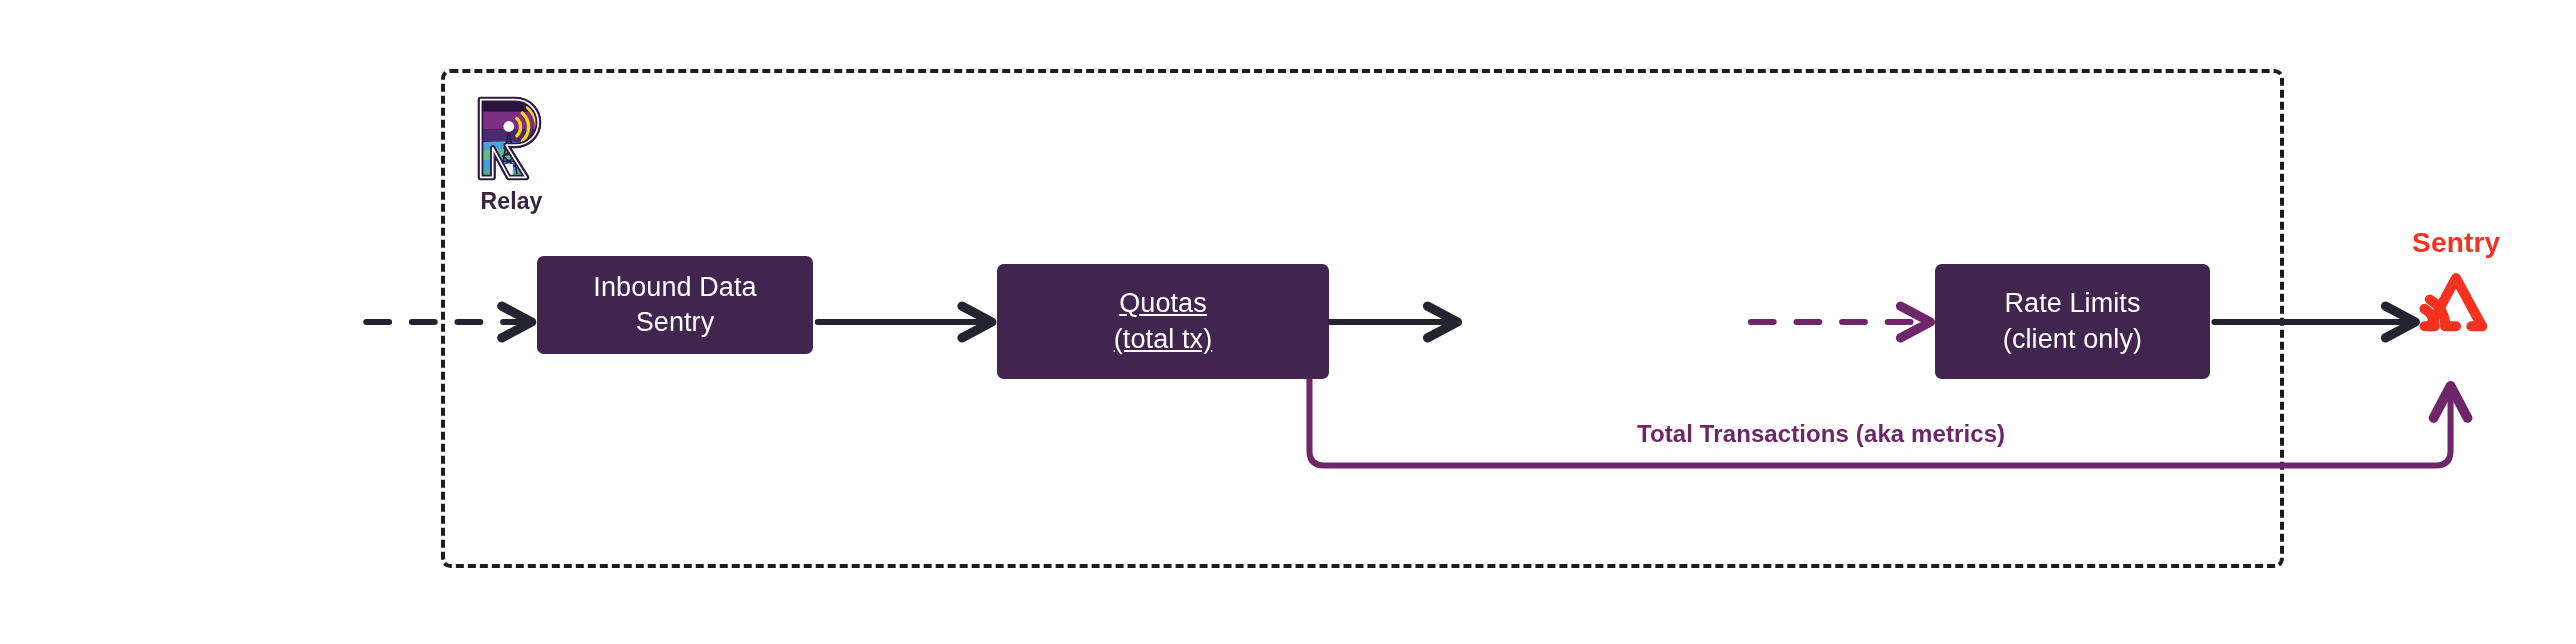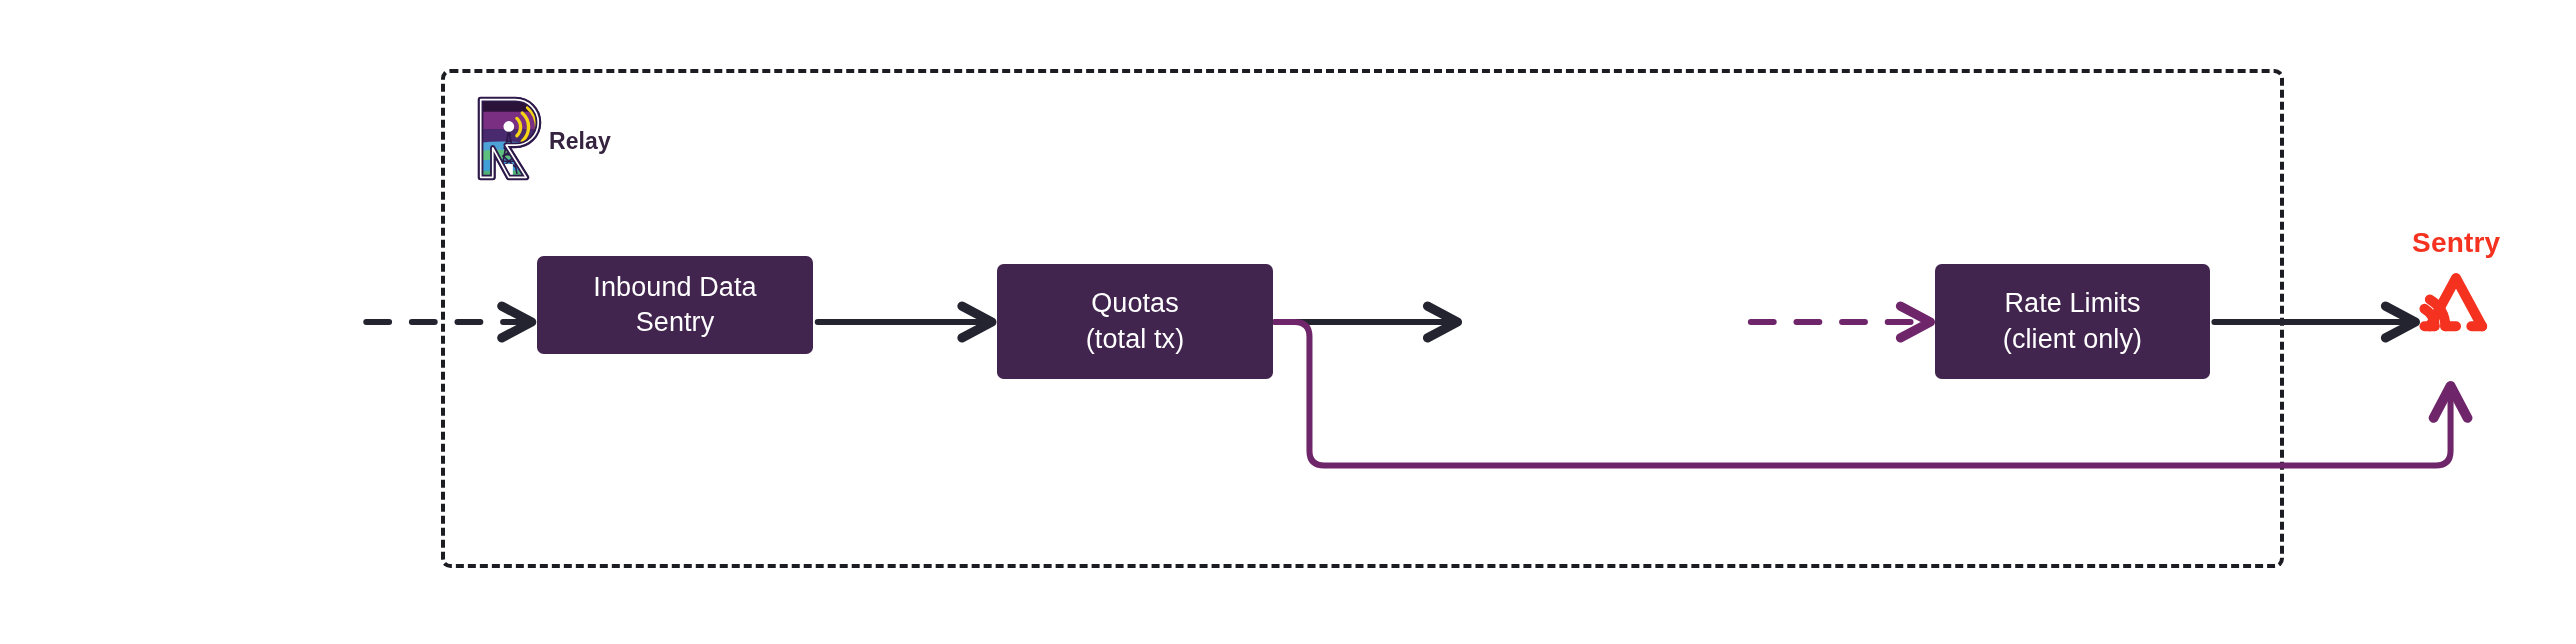--- a/index.html
+++ b/index.html
@@ -42,21 +42,21 @@
   .node .ln { display: block; white-space: nowrap; }
   .boundary {
     position: absolute;
     border: 4px dashed #1c1c23;
     border-radius: 9.4px;
     box-sizing: border-box;
   }
   .relay-group {
     position: absolute;
     display: flex;
-    flex-direction: row;
+    flex-direction: column;
     align-items: center;
   }
   .relay-label {
     margin-top: 5.4px;
     font-size: 23px;
     font-weight: 700;
     color: #36233f;
     letter-spacing: 0.1px;
   }
   .sentry-group {
@@ -160,31 +160,32 @@
     </svg>
     <div class="relay-label">Relay</div>
   </div>
 
 
   <div class="node" style="left:537px; top:256px; width:276px; height:98px; background:#42254f;">
     <span class="ln">Inbound Data</span>
     <span class="ln">Sentry</span>
   </div>
 
-  <div class="node" style="left:997px; top:264px; width:276px; height:115px; background:#42254f;">
+  <div class="node" style="left:997px; top:264px; width:332px; height:115px; background:#42254f;text-decoration:underline;">
     <span class="ln">Quotas</span>
     <span class="ln">(total tx)</span>
   </div>
 
 
   <div class="node" style="left:1935px; top:264px; width:275px; height:115px; background:#42254f;justify-content:center;">
     <span class="ln">Rate Limits</span>
     <span class="ln">(client only)</span>
   </div>
 
+  <div class="edge-label" style="left:1637px; top:420px;">Total Transactions (aka metrics)</div>
 
   <div class="sentry-group" style="left:2412px; top:227px;">
     <div class="sentry-label">Sentry</div>
     <svg width="82" height="75" viewBox="0 0 122 112" xmlns="http://www.w3.org/2000/svg">
       <g fill="none" stroke="#f4321f" stroke-width="15" stroke-linecap="round" stroke-linejoin="round">
 
         <path d="M22,96 L61,24 L100,96"></path>
 
         <path d="M45,96 A46,46 0 0 0 22,56"></path>
 

